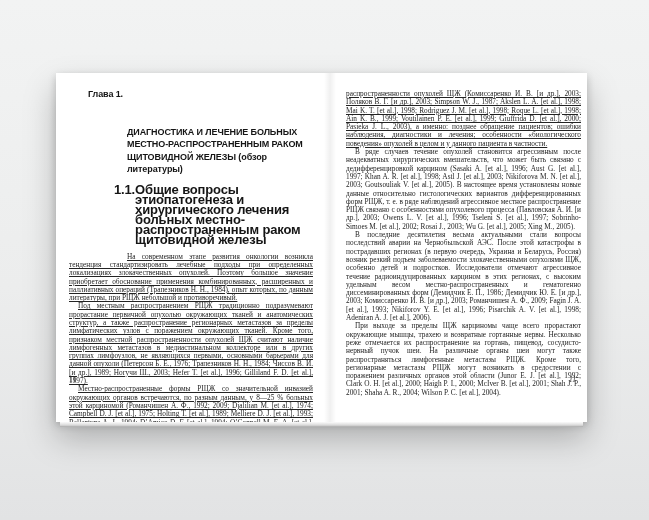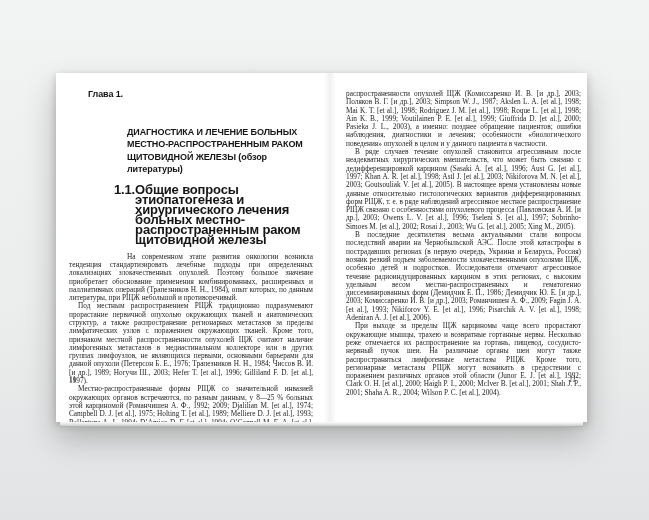--- a/index.html
+++ b/index.html
@@ -43,25 +43,25 @@
     font-family:"Liberation Sans", sans-serif; font-weight:bold;
     font-size:13px; line-height:10px; color:#151515; letter-spacing:-0.15px;
   }
   .section-heading .h-label { flex:0 0 13px; }
   .section-heading .h-title { flex:1; }
 
   .body-text {
     margin-top:8px; font-size:7.3px; line-height:8.3px;
     text-align:justify; overflow:hidden;
   }
-  .page-left  .body-text { max-height:252px; }
+  .page-left  .body-text { max-height:252px;text-decoration:underline; }
   .page-right .body-text { margin-top:0; max-height:330px; }
   .body-text p { text-indent:9px; }
   .body-text p.first-par { text-indent:58px; }
-  .body-text p.continuation { text-indent:0; }
+  .body-text p.continuation { text-indent:0;text-decoration:underline; }
 
   .page-number {
     position:absolute; bottom:38px; font-size:7.5px; color:#2e2e2e;
     font-family:"Liberation Serif", serif;
   }
   .page-left  .page-number { left:13px; }
   .page-right .page-number { right:11px;font-style:italic; }
 </style>
 </head>
 <body>

